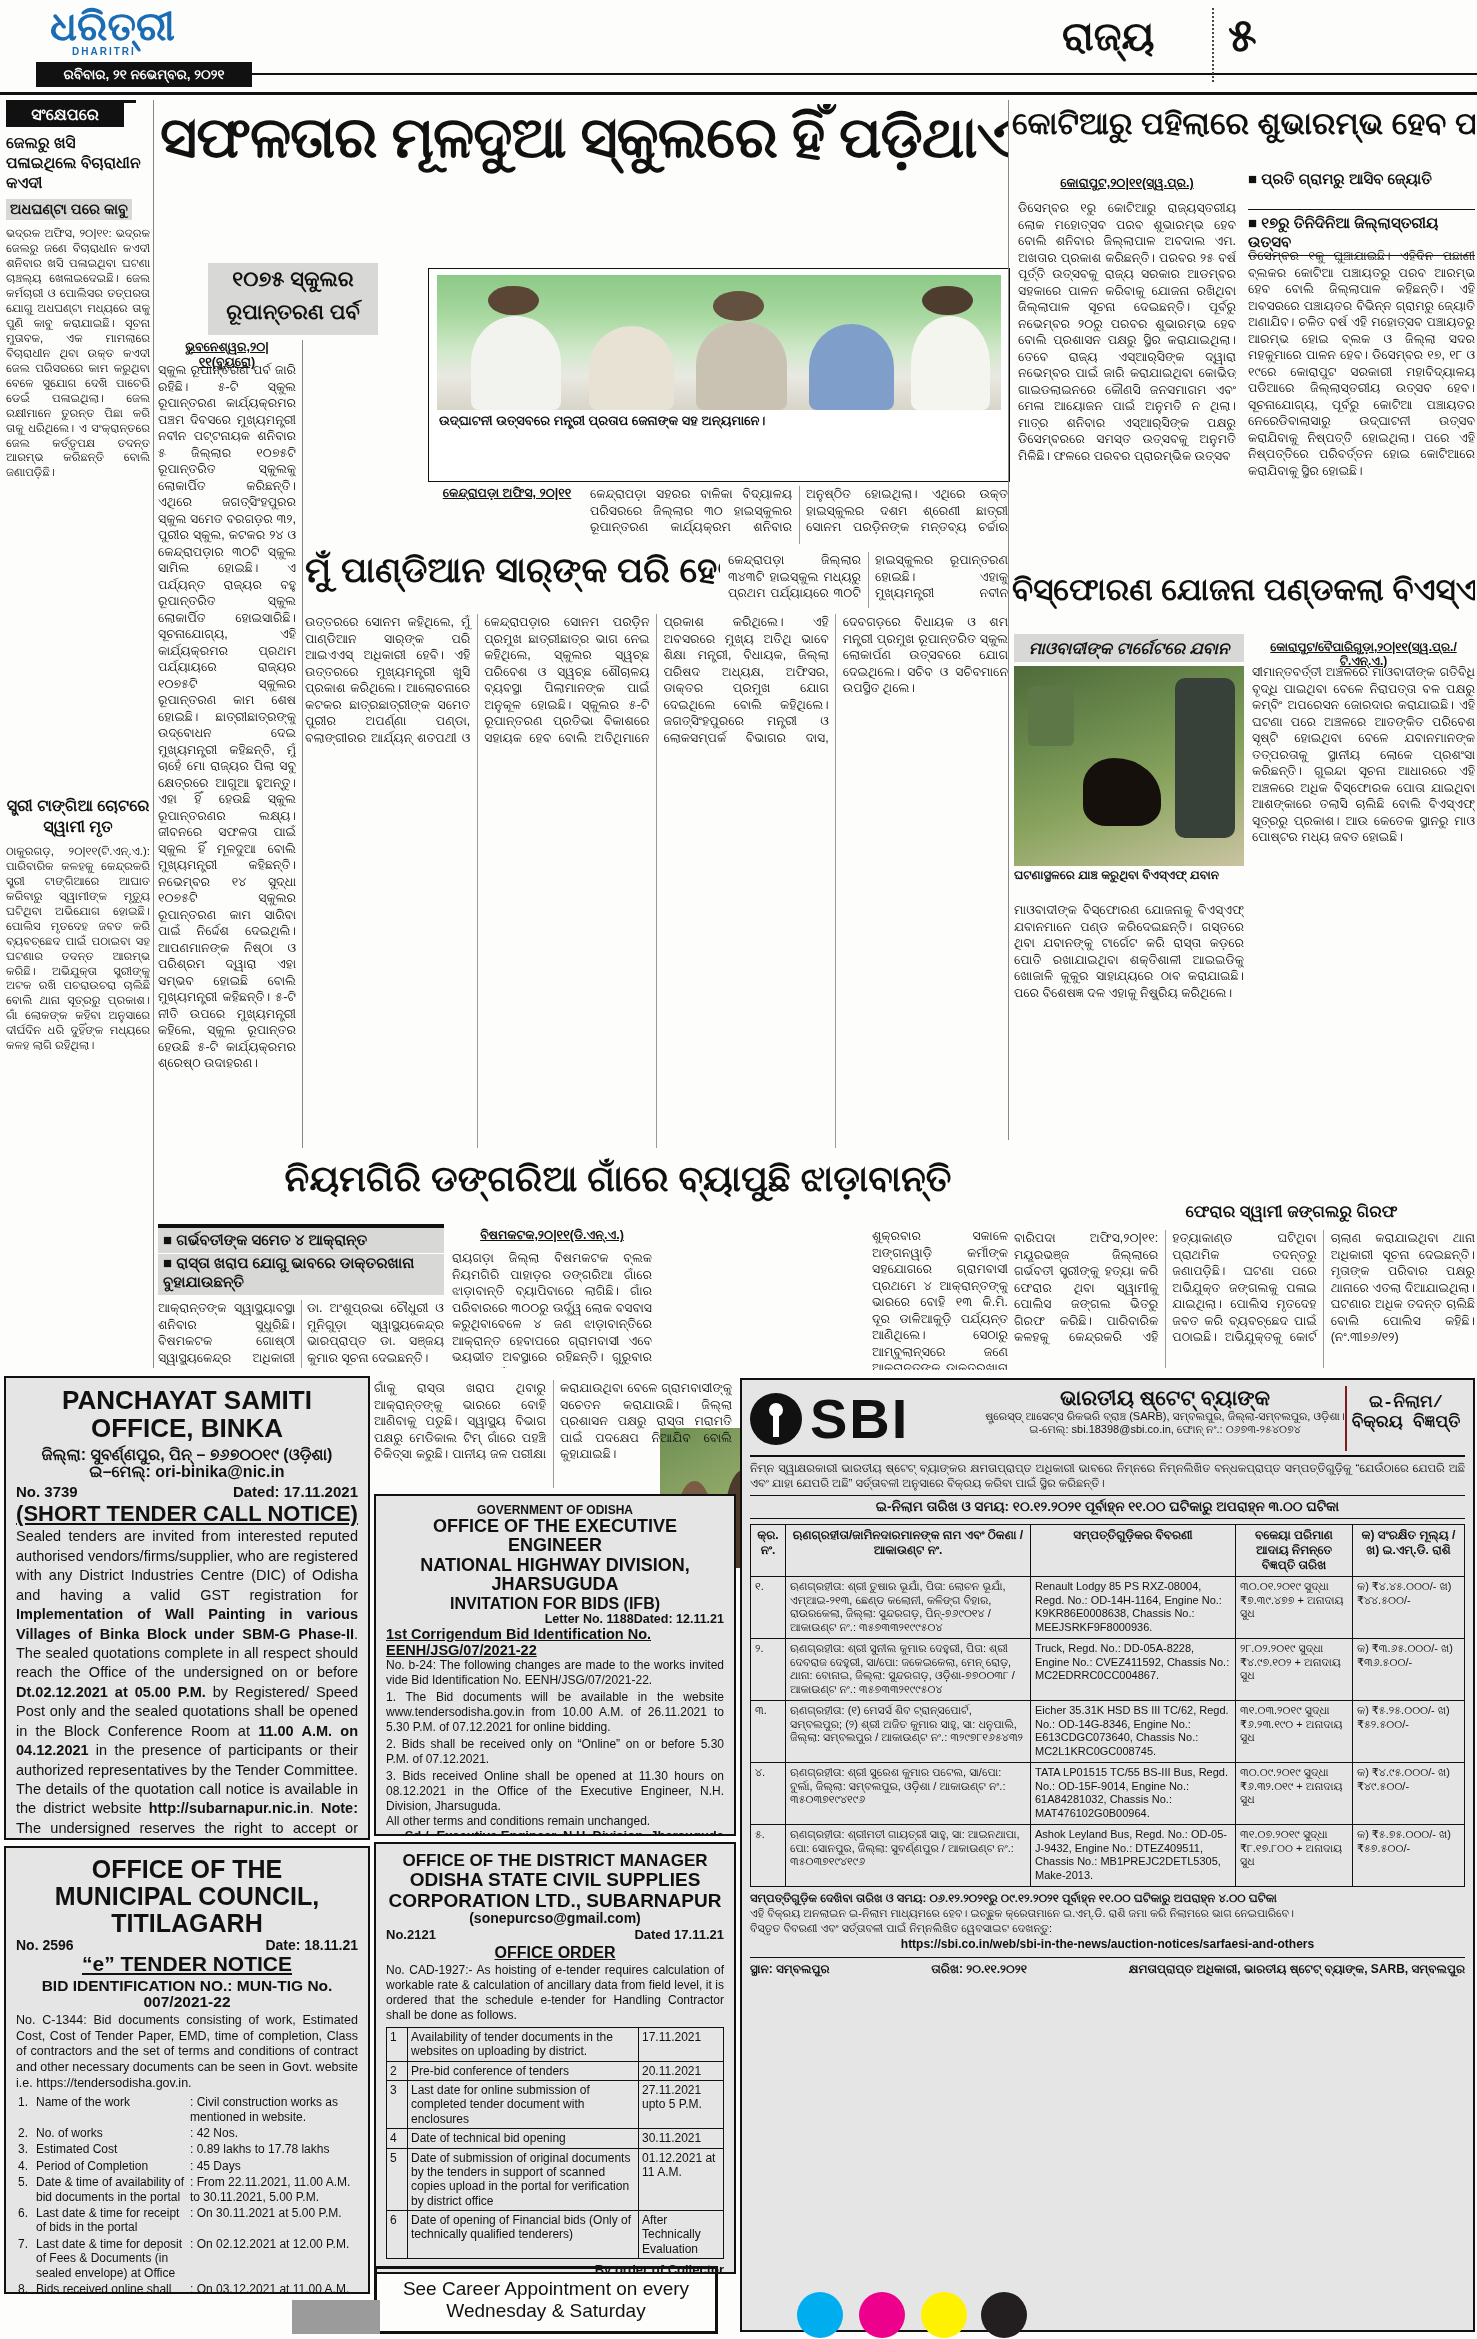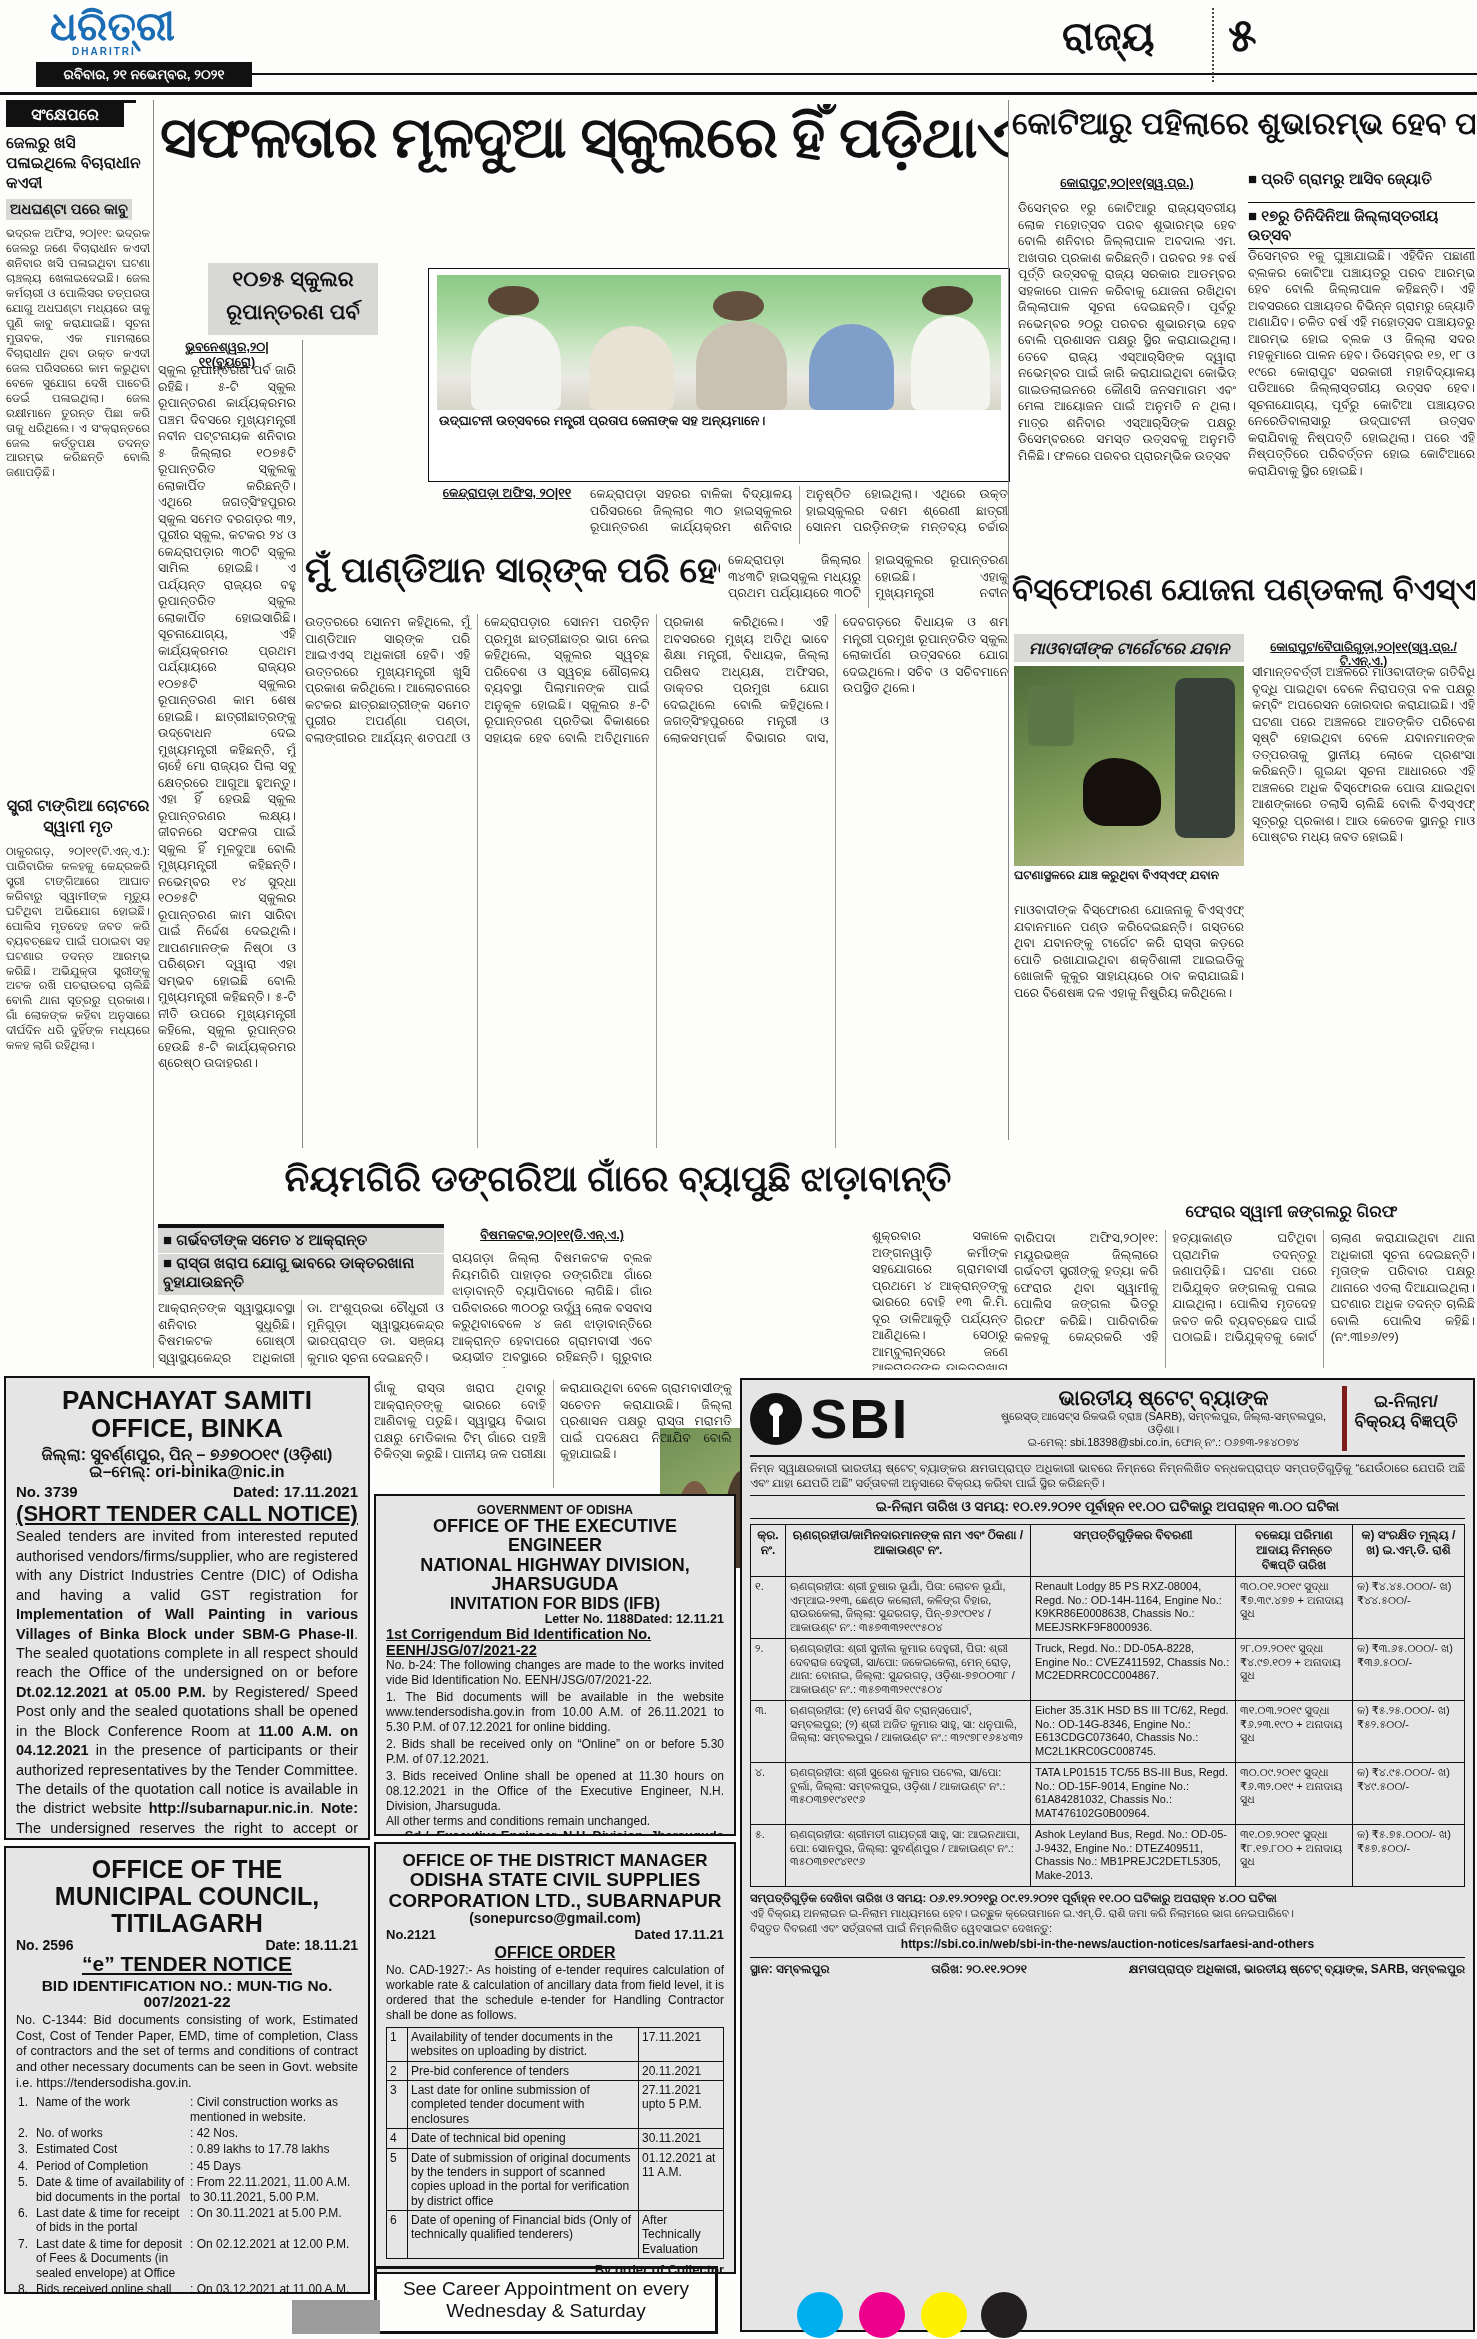--- a/index.html
+++ b/index.html
@@ -90,21 +90,21 @@
   <div class="abs body-txt cols2" style="left:590px;top:486px;width:418px;height:58px;">କେନ୍ଦ୍ରାପଡ଼ା ସହରର ବାଳିକା ବିଦ୍ୟାଳୟ ପରିସରରେ ଜିଲ୍ଲାର ୩୦ ହାଇସ୍କୁଲର ରୂପାନ୍ତରଣ କାର୍ଯ୍ୟକ୍ରମ ଶନିବାର ଅନୁଷ୍ଠିତ ହୋଇଥିଲା। ଏଥିରେ ଉକ୍ତ ହାଇସ୍କୁଲର ଦଶମ ଶ୍ରେଣୀ ଛାତ୍ରୀ ସୋନମ ପରଡ଼ିନଙ୍କ ମନ୍ତବ୍ୟ ଚର୍ଚ୍ଚାର ବିଷୟ ହୋଇଛି। ସୋନମ ନିଜ ହାଇସ୍କୁଲର ପରିବର୍ତ୍ତନ ସମ୍ପର୍କରେ ମତ ଦେବାକୁ ଯାଇ ଭବିଷ୍ୟତରେ କ'ଣ ହେବାକୁ ଚାହୁଁଛ ବୋଲି ଭର୍ଚୁଆଲ ମୋଡ଼ରେ ମୁଖ୍ୟମନ୍ତ୍ରୀ ପ୍ରଶ୍ନ କରିଥିଲେ।</div>
   <div class="abs b ctr nw clip" style="left:305px;top:550px;width:415px;height:54px;font-size:35px;">ମୁଁ ପାଣ୍ଡିଆନ ସାର୍‌ଙ୍କ ପରି ହେବି</div>
   <div class="abs body-txt cols2" style="left:728px;top:552px;width:280px;height:56px;">କେନ୍ଦ୍ରାପଡ଼ା ଜିଲ୍ଲାର ୩୪୩ଟି ହାଇସ୍କୁଲ ମଧ୍ୟରୁ ପ୍ରଥମ ପର୍ଯ୍ୟାୟରେ ୩୦ଟି ହାଇସ୍କୁଲର ରୂପାନ୍ତରଣ ହୋଇଛି। ଏହାକୁ ମୁଖ୍ୟମନ୍ତ୍ରୀ ନବୀନ ପଟ୍ଟନାୟକ ଭର୍ଚୁଆଲ ମୋଡ୍‌ରେ ଶନିବାର ଉଦ୍‌ଘାଟନ କରିଛନ୍ତି। ଏଥିପାଇଁ ସହରର ବାଳିକା ହାଇସ୍କୁଲଠାରେ ଆୟୋଜିତ ଉତ୍ସବରେ ମନ୍ତ୍ରୀ ପ୍ରତାପ ଜେନା ମୁଖ୍ୟ ଅତିଥି ଭାବେ ଯୋଗ ଦେଇଥିଲେ। କେନ୍ଦ୍ରାପଡ଼ା ବିଧାୟକ ଶଶିଭୂଷଣ ବେହେରା, ମହାକାଳପଡ଼ା ବିଧାୟକ ଅତନୁ ସବ୍ୟସାଚୀ ନାୟକ, ରାଜନଗର ବିଧାୟକ ଧ୍ରୁବ ସାହୁ, ପାଟକୁରା ବିଧାୟିକା ସାବିତ୍ରୀ ଅଗ୍ରୱାଲ, ଜିଲ୍ଲା ପରିଷଦ ଅଧ୍ୟକ୍ଷ ମାନସ ପରିଡ଼ା ସମ୍ମାନିତ ଅତିଥି ଭାବେ ଯୋଗ ଦେଇଥିଲେ। ସୂଚନାଯୋଗ୍ୟ, ଜିଲ୍ଲାର ଆଳି ନିର୍ବାଚନ ମଣ୍ଡଳୀରେ ୫, କେନ୍ଦ୍ରାପଡ଼ାରେ ୭, ପାଟକୁରାରେ ୧୦, ମହାକାଳପଡ଼ାରେ ୩ ଓ ରାଜନଗରରେ ୫ଟି ହାଇସ୍କୁଲକୁ ରୂପାନ୍ତରଣ କରାଯାଇଛି। ଦ୍ୱିତୀୟ ପର୍ଯ୍ୟାୟରେ ଜିଲ୍ଲାର ୧୪୩ଟି ହାଇସ୍କୁଲ ରୂପାନ୍ତରଣ ହେବ ବୋଲି ଏଥିରେ ସୂଚନା ଦିଆଯାଇଛି।</div>
   <div class="abs body-txt cols4" style="left:305px;top:614px;width:703px;height:534px;">ଉତ୍ତରରେ ସୋନମ କହିଥିଲେ, ମୁଁ ପାଣ୍ଡିଆନ ସାର୍‌ଙ୍କ ପରି ଆଇଏଏସ୍ ଅଧିକାରୀ ହେବି। ଏହି ଉତ୍ତରରେ ମୁଖ୍ୟମନ୍ତ୍ରୀ ଖୁସି ପ୍ରକାଶ କରିଥିଲେ। ଆଲୋଚନାରେ କଟକର ଛାତ୍ରଛାତ୍ରୀଙ୍କ ସମେତ ପୁରୀର ଅପର୍ଣ୍ଣା ପଣ୍ଡା, ବଲାଙ୍ଗୀରର ଆର୍ଯ୍ୟନ୍ ଶତପଥୀ ଓ କେନ୍ଦ୍ରାପଡ଼ାର ସୋନମ ପରଡ଼ିନ ପ୍ରମୁଖ ଛାତ୍ରୀଛାତ୍ର ଭାଗ ନେଇ କହିଥିଲେ, ସ୍କୁଲର ସ୍ୱଚ୍ଛ ପରିବେଶ ଓ ସ୍ୱଚ୍ଛ ଶୌଚାଳୟ ବ୍ୟବସ୍ଥା ପିଲାମାନଙ୍କ ପାଇଁ ଅନୁକୂଳ ହୋଇଛି। ସ୍କୁଲର ୫-ଟି ରୂପାନ୍ତରଣ ପ୍ରତିଭା ବିକାଶରେ ସହାୟକ ହେବ ବୋଲି ଅତିଥିମାନେ ପ୍ରକାଶ କରିଥିଲେ। ଏହି ଅବସରରେ ମୁଖ୍ୟ ଅତିଥି ଭାବେ ଶିକ୍ଷା ମନ୍ତ୍ରୀ, ବିଧାୟକ, ଜିଲ୍ଲା ପରିଷଦ ଅଧ୍ୟକ୍ଷ, ଅଫିସର, ଡାକ୍ତର ପ୍ରମୁଖ ଯୋଗ ଦେଇଥିଲେ ବୋଲି କହିଥିଲେ। ଜଗତ୍‌ସିଂହପୁରରେ ମନ୍ତ୍ରୀ ଓ ଲୋକସମ୍ପର୍କ ବିଭାଗର ଦାସ, ଦେବଗଡ଼ରେ ବିଧାୟକ ଓ ଶମ ମନ୍ତ୍ରୀ ପ୍ରମୁଖ ରୂପାନ୍ତରିତ ସ୍କୁଲ ଲୋକାର୍ପଣ ଉତ୍ସବରେ ଯୋଗ ଦେଇଥିଲେ। ସଚିବ ଓ ସଚିବମାନେ ଉପସ୍ଥିତ ଥିଲେ।</div>
 
   <div class="abs vline" style="left:1008px;top:100px;height:1040px;"></div>
   <div class="abs b ctr nw clip" style="left:1012px;top:106px;width:463px;height:62px;font-size:31px;">କୋଟିଆରୁ ପହିଲାରେ ଶୁଭାରମ୍ଭ ହେବ ପରବ</div>
   <div class="abs dateline" style="left:1018px;top:176px;width:218px;">କୋରାପୁଟ,୨୦|୧୧(ସ୍ୱ.ପ୍ର.)</div>
   <div class="abs body-txt" style="left:1018px;top:200px;width:218px;height:364px;">ଡିସେମ୍ବର ୧ରୁ କୋଟିଆରୁ ରାଜ୍ୟସ୍ତରୀୟ ଲୋକ ମହୋତ୍ସବ ପରବ ଶୁଭାରମ୍ଭ ହେବ ବୋଲି ଶନିବାର ଜିଲ୍ଲାପାଳ ଅବଦାଲ ଏମ. ଅଖତାର ପ୍ରକାଶ କରିଛନ୍ତି। ପରବର ୨୫ ବର୍ଷ ପୂର୍ତ୍ତି ଉତ୍ସବକୁ ରାଜ୍ୟ ସରକାର ଆଡମ୍ବର ସହକାରେ ପାଳନ କରିବାକୁ ଯୋଜନା ରଖିଥିବା ଜିଲ୍ଲାପାଳ ସୂଚନା ଦେଇଛନ୍ତି। ପୂର୍ବରୁ ନଭେମ୍ବର ୨୦ରୁ ପରବର ଶୁଭାରମ୍ଭ ହେବ ବୋଲି ପ୍ରଶାସନ ପକ୍ଷରୁ ସ୍ଥିର କରାଯାଇଥିଲା। ତେବେ ରାଜ୍ୟ ଏସ୍ଆର୍‌ସିଙ୍କ ଦ୍ୱାରା ନଭେମ୍ବର ପାଇଁ ଜାରି କରାଯାଇଥିବା କୋଭିଡ୍ ଗାଇଡଲାଇନରେ କୌଣସି ଜନସମାଗମ ଏବଂ ମେଳା ଆୟୋଜନ ପାଇଁ ଅନୁମତି ନ ଥିଲା। ମାତ୍ର ଶନିବାର ଏସ୍ଆର୍‌ସିଙ୍କ ପକ୍ଷରୁ ଡିସେମ୍ବରରେ ସମସ୍ତ ଉତ୍ସବକୁ ଅନୁମତି ମିଳିଛି। ଫଳରେ ପରବର ପ୍ରାରମ୍ଭିକ ଉତ୍ସବ</div>
   <div class="abs" style="left:1248px;top:170px;width:227px;">
-    <div class="bullet-line" style="border-bottom:1.5px solid #111;padding-bottom:13px;">■ <span>ପ୍ରତି ଗ୍ରାମରୁ ଆସିବ ଜ୍ୟୋତି</span></div>
+    <div class="bullet-line" style="border-bottom:1.5px solid #111;padding-bottom:20px;">■ <span>ପ୍ରତି ଗ୍ରାମରୁ ଆସିବ ଜ୍ୟୋତି</span></div>
     <div class="bullet-line" style="border-bottom:1.5px solid #111;padding:4px 0;">■ <span>୧୭ରୁ ତିନିଦିନିଆ ଜିଲ୍ଲାସ୍ତରୀୟ ଉତ୍ସବ</span></div>
   </div>
   <div class="abs body-txt" style="left:1248px;top:248px;width:227px;height:316px;">ଡିସେମ୍ବର ୧କୁ ଘୁଞ୍ଚାଯାଇଛି। ଏହିଦିନ ପଛାଣୀ ବ୍ଲକର କୋଟିଆ ପଞ୍ଚାୟତରୁ ପରବ ଆରମ୍ଭ ହେବ ବୋଲି ଜିଲ୍ଲାପାଳ କହିଛନ୍ତି। ଏହି ଅବସରରେ ପଞ୍ଚାୟତର ବିଭିନ୍ନ ଗ୍ରାମରୁ ଜ୍ୟୋତି ଅଣାଯିବ। ଚଳିତ ବର୍ଷ ଏହି ମହୋତ୍ସବ ପଞ୍ଚାୟତରୁ ଆରମ୍ଭ ହୋଇ ବ୍ଲକ ଓ ଜିଲ୍ଲା ସଦର ମହକୁମାରେ ପାଳନ ହେବ। ଡିସେମ୍ବର ୧୭, ୧୮ ଓ ୧୯ରେ କୋରାପୁଟ ସରକାରୀ ମହାବିଦ୍ୟାଳୟ ପଡିଆରେ ଜିଲ୍ଲାସ୍ତରୀୟ ଉତ୍ସବ ହେବ। ସୂଚନାଯୋଗ୍ୟ, ପୂର୍ବରୁ କୋଟିଆ ପଞ୍ଚାୟତର ନେରେଡିବାଲାସାରୁ ଉଦ୍‌ଘାଟନୀ ଉତ୍ସବ କରାଯିବାକୁ ନିଷ୍ପତ୍ତି ହୋଇଥିଲା। ପରେ ଏହି ନିଷ୍ପତ୍ତିରେ ପରିବର୍ତ୍ତନ ହୋଇ କୋଟିଆରେ କରାଯିବାକୁ ସ୍ଥିର ହୋଇଛି।</div>
 
   <div class="abs b ctr nw clip" style="left:1012px;top:572px;width:463px;height:56px;font-size:31px;">ବିସ୍ଫୋରଣ ଯୋଜନା ପଣ୍ଡକଲା ବିଏସ୍ଏଫ୍</div>
   <div class="abs grey-box ctr b" style="left:1014px;top:634px;width:230px;height:28px;font-size:16.5px;line-height:28px;font-style:italic;">ମାଓବାଦୀଙ୍କ ଟାର୍ଗେଟରେ ଯବାନ</div>
   <div class="abs photo" style="left:1014px;top:666px;width:230px;height:200px;background:linear-gradient(160deg,#4e6b3a 0%,#6d8c4e 35%,#8aa45f 60%,#b3b98a 85%,#c9c3a0 100%);">
     <span class="figure" style="left:70%;top:6%;width:26%;height:80%;background:#37413a;border-radius:10px;"></span>
     <span class="figure" style="left:30%;top:46%;width:34%;height:34%;background:#15100c;border-radius:40% 60% 30% 30%;"></span>
     <span class="figure" style="left:6%;top:10%;width:20%;height:30%;background:#5d7747;border-radius:6px;"></span>
@@ -289,21 +289,21 @@
           <span style="position:absolute;left:19px;top:10px;width:14px;height:14px;border-radius:50%;background:#fff;"></span>
           <span style="position:absolute;left:23px;top:20px;width:6px;height:24px;background:#fff;"></span>
         </span>
         <span class="b" style="font-size:56px;margin-left:8px;letter-spacing:2px;">SBI</span>
       </div>
       <div style="flex:1;text-align:center;">
         <div class="b" style="font-size:21px;">ଭାରତୀୟ ଷ୍ଟେଟ୍ ବ୍ୟାଙ୍କ</div>
         <div style="font-size:11px;">ଷ୍ଟ୍ରେସ୍ଡ୍ ଆସେଟ୍ସ ରିକଭରି ବ୍ରାଞ୍ଚ (SARB), ସମ୍ବଲପୁର, ଜିଲ୍ଲା-ସମ୍ବଲପୁର, ଓଡ଼ିଶା।</div>
         <div style="font-size:11px;">ଇ-ମେଲ୍: sbi.18398@sbi.co.in, ଫୋନ୍ ନଂ.: ୦୬୭୩-୨୫୪୦୭୪</div>
       </div>
-      <div style="width:118px;border-left:5px solid #7f1d1d;text-align:center;padding-top:6px;">
+      <div style="width:118px;border-left:2px solid #7f1d1d;text-align:center;padding-top:6px;font-family:Liberation Mono, monospace;">
         <div class="b" style="font-size:17px;">ଇ-ନିଲାମ/</div>
         <div class="b" style="font-size:17px;">ବିକ୍ରୟ ବିଜ୍ଞପ୍ତି</div>
       </div>
     </div>
     <div class="jst" style="font-size:11.5px;line-height:1.3;margin-top:4px;">ନିମ୍ନ ସ୍ୱାକ୍ଷରକାରୀ ଭାରତୀୟ ଷ୍ଟେଟ୍ ବ୍ୟାଙ୍କର କ୍ଷମତାପ୍ରାପ୍ତ ଅଧିକାରୀ ଭାବରେ ନିମ୍ନରେ ନିମ୍ନଲିଖିତ ବନ୍ଧକପ୍ରାପ୍ତ ସମ୍ପତ୍ତିଗୁଡ଼ିକୁ “ଯେଉଁଠାରେ ଯେପରି ଅଛି ଏବଂ ଯାହା ଯେପରି ଅଛି” ସର୍ତ୍ତାବଳୀ ଅନୁସାରେ ବିକ୍ରୟ କରିବା ପାଇଁ ସ୍ଥିର କରିଛନ୍ତି।</div>
     <div class="ctr b" style="font-size:13.5px;border-top:1.5px solid #111;border-bottom:1.5px solid #111;padding:3px 0;margin-top:4px;">ଇ-ନିଲାମ ତାରିଖ ଓ ସମୟ: ୧୦.୧୨.୨୦୨୧ ପୂର୍ବାହ୍ନ ୧୧.୦୦ ଘଟିକାରୁ ଅପରାହ୍ନ ୩.୦୦ ଘଟିକା</div>
     <table class="sbi-tbl" style="margin-top:5px;">
       <tbody>
           <tr>
         <th style="width:26px;">କ୍ର. ନଂ.</th>

